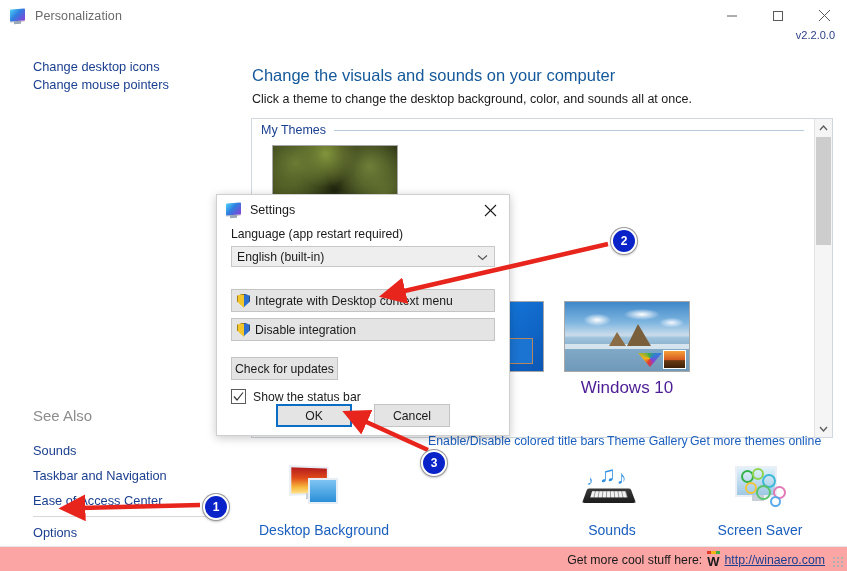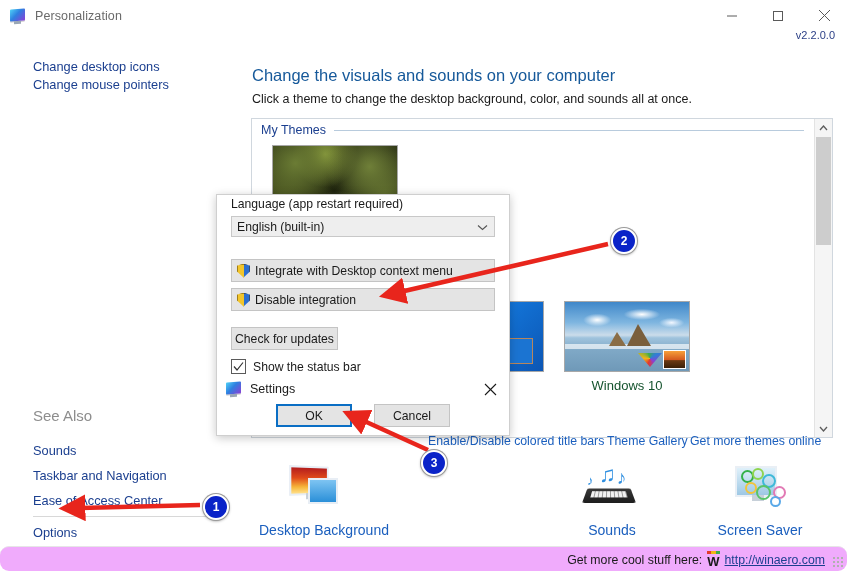--- a/index.html
+++ b/index.html
@@ -184,22 +184,22 @@
     width: 126px;
     height: 71px;
     border: 1px solid #a8a8a8;
     box-sizing: border-box;
     overflow: hidden;
     position: relative;
   }
   .theme-caption {
     margin-top: 6px;
     text-align: center;
-    font-size: 13px;
-    color: #14532d;
+    font-size: 17px;
+    color: #4c1d95;
     white-space: nowrap;
   }
 
   
   #theme-forest { left: 20px; top: 26px; }
   #theme-forest .theme-thumb {
     background:
       radial-gradient(ellipse 26px 18px at 50% 88%, #cfd6c2 0%, rgba(207,214,194,0) 65%),
       radial-gradient(ellipse 44px 30px at 52% 95%, #6e7a4a 0%, rgba(0,0,0,0) 70%),
       radial-gradient(circle at 18% 25%, #6b7c34 0%, rgba(0,0,0,0) 42%),
@@ -433,22 +433,21 @@
   .bub.b5{ left:31px; top:23px; width:11px;height:11px; border-color:#59c46a;}
   .bub.b6{ left:48px; top:24px; width:9px;height:9px; border-color:#e27ab5;}
   .bub.b7{ left:45px; top:34px; width:7px;height:7px; border-color:#5aa9e8;}
 
   
   #status-bar {
     position: absolute;
     left: 0; right: 0; bottom: 0;
     height: 24px;
     border-top: 1px solid #e6e6e6;
-    background: #f0abfc;
-    border-radius: 9px;
+    background: #fca5a5;
   }
   #status-right {
     position: absolute;
     right: 22px; top: 4px;
     display: flex;
     align-items: center;
     gap: 5px;
     font-size: 12.3px;
     color: #1a1a1a;
   }
@@ -789,20 +788,33 @@
   <div id="status-bar">
     <div id="status-right">
       <span>Get more cool stuff here:</span>
       <span id="winaero-w">W</span>
       <span id="winaero-link">http://winaero.com</span>
     </div>
     <div id="status-grip"></div>
   </div>
 
   <div id="settings-dialog">
+    <div id="settings-titlebar">
+      <div id="settings-icon">
+        <span class="monitor-glyph"></span>
+      </div>
+      <div id="settings-title">Settings</div>
+      <div id="settings-close">
+        <svg width="13" height="13" viewBox="0 0 13 13">
+            <line x1="1" y1="1" x2="12" y2="12" stroke="currentColor" stroke-width="1.1"></line>
+            <line x1="12" y1="1" x2="1" y2="12" stroke="currentColor" stroke-width="1.1"></line>
+          </svg>
+      </div>
+    </div>
+
     <div id="settings-body">
       <div id="language-label">Language (app restart required)</div>
 
       <div id="language-select">
         <span>English (built-in)</span>
         <span>
           <svg width="11" height="7" viewBox="0 0 11 7">
               <polyline points="1,1.5 5.5,5.5 10,1.5" fill="none" stroke="#555" stroke-width="1.1"></polyline>
             </svg>
         </span>
@@ -823,33 +835,20 @@
       <div id="statusbar-check-row">
         <span id="statusbar-checkbox">
           <svg width="11" height="11" viewBox="0 0 11 11">
               <polyline points="1,5.5 4,9 10,1.5" fill="none" stroke="#333" stroke-width="1.2"></polyline>
             </svg>
         </span>
         <span id="statusbar-check-label">Show the status bar</span>
       </div>
     </div>
 
-    <div id="settings-titlebar">
-      <div id="settings-icon">
-        <span class="monitor-glyph"></span>
-      </div>
-      <div id="settings-title">Settings</div>
-      <div id="settings-close">
-        <svg width="13" height="13" viewBox="0 0 13 13">
-            <line x1="1" y1="1" x2="12" y2="12" stroke="currentColor" stroke-width="1.1"></line>
-            <line x1="12" y1="1" x2="1" y2="12" stroke="currentColor" stroke-width="1.1"></line>
-          </svg>
-      </div>
-    </div>
-
     <div id="dialog-buttons">
       <div id="btn-ok">OK</div>
       <div id="btn-cancel">Cancel</div>
     </div>
   </div>
 
   <svg id="annotation-layer" width="847" height="571" viewBox="0 0 847 571">
     <defs>
       <marker id="arrowhead" markerWidth="6" markerHeight="6" refX="1.2" refY="3" orient="auto">
         <polygon points="0,0 6,3 0,6" fill="#e8251c"></polygon>

